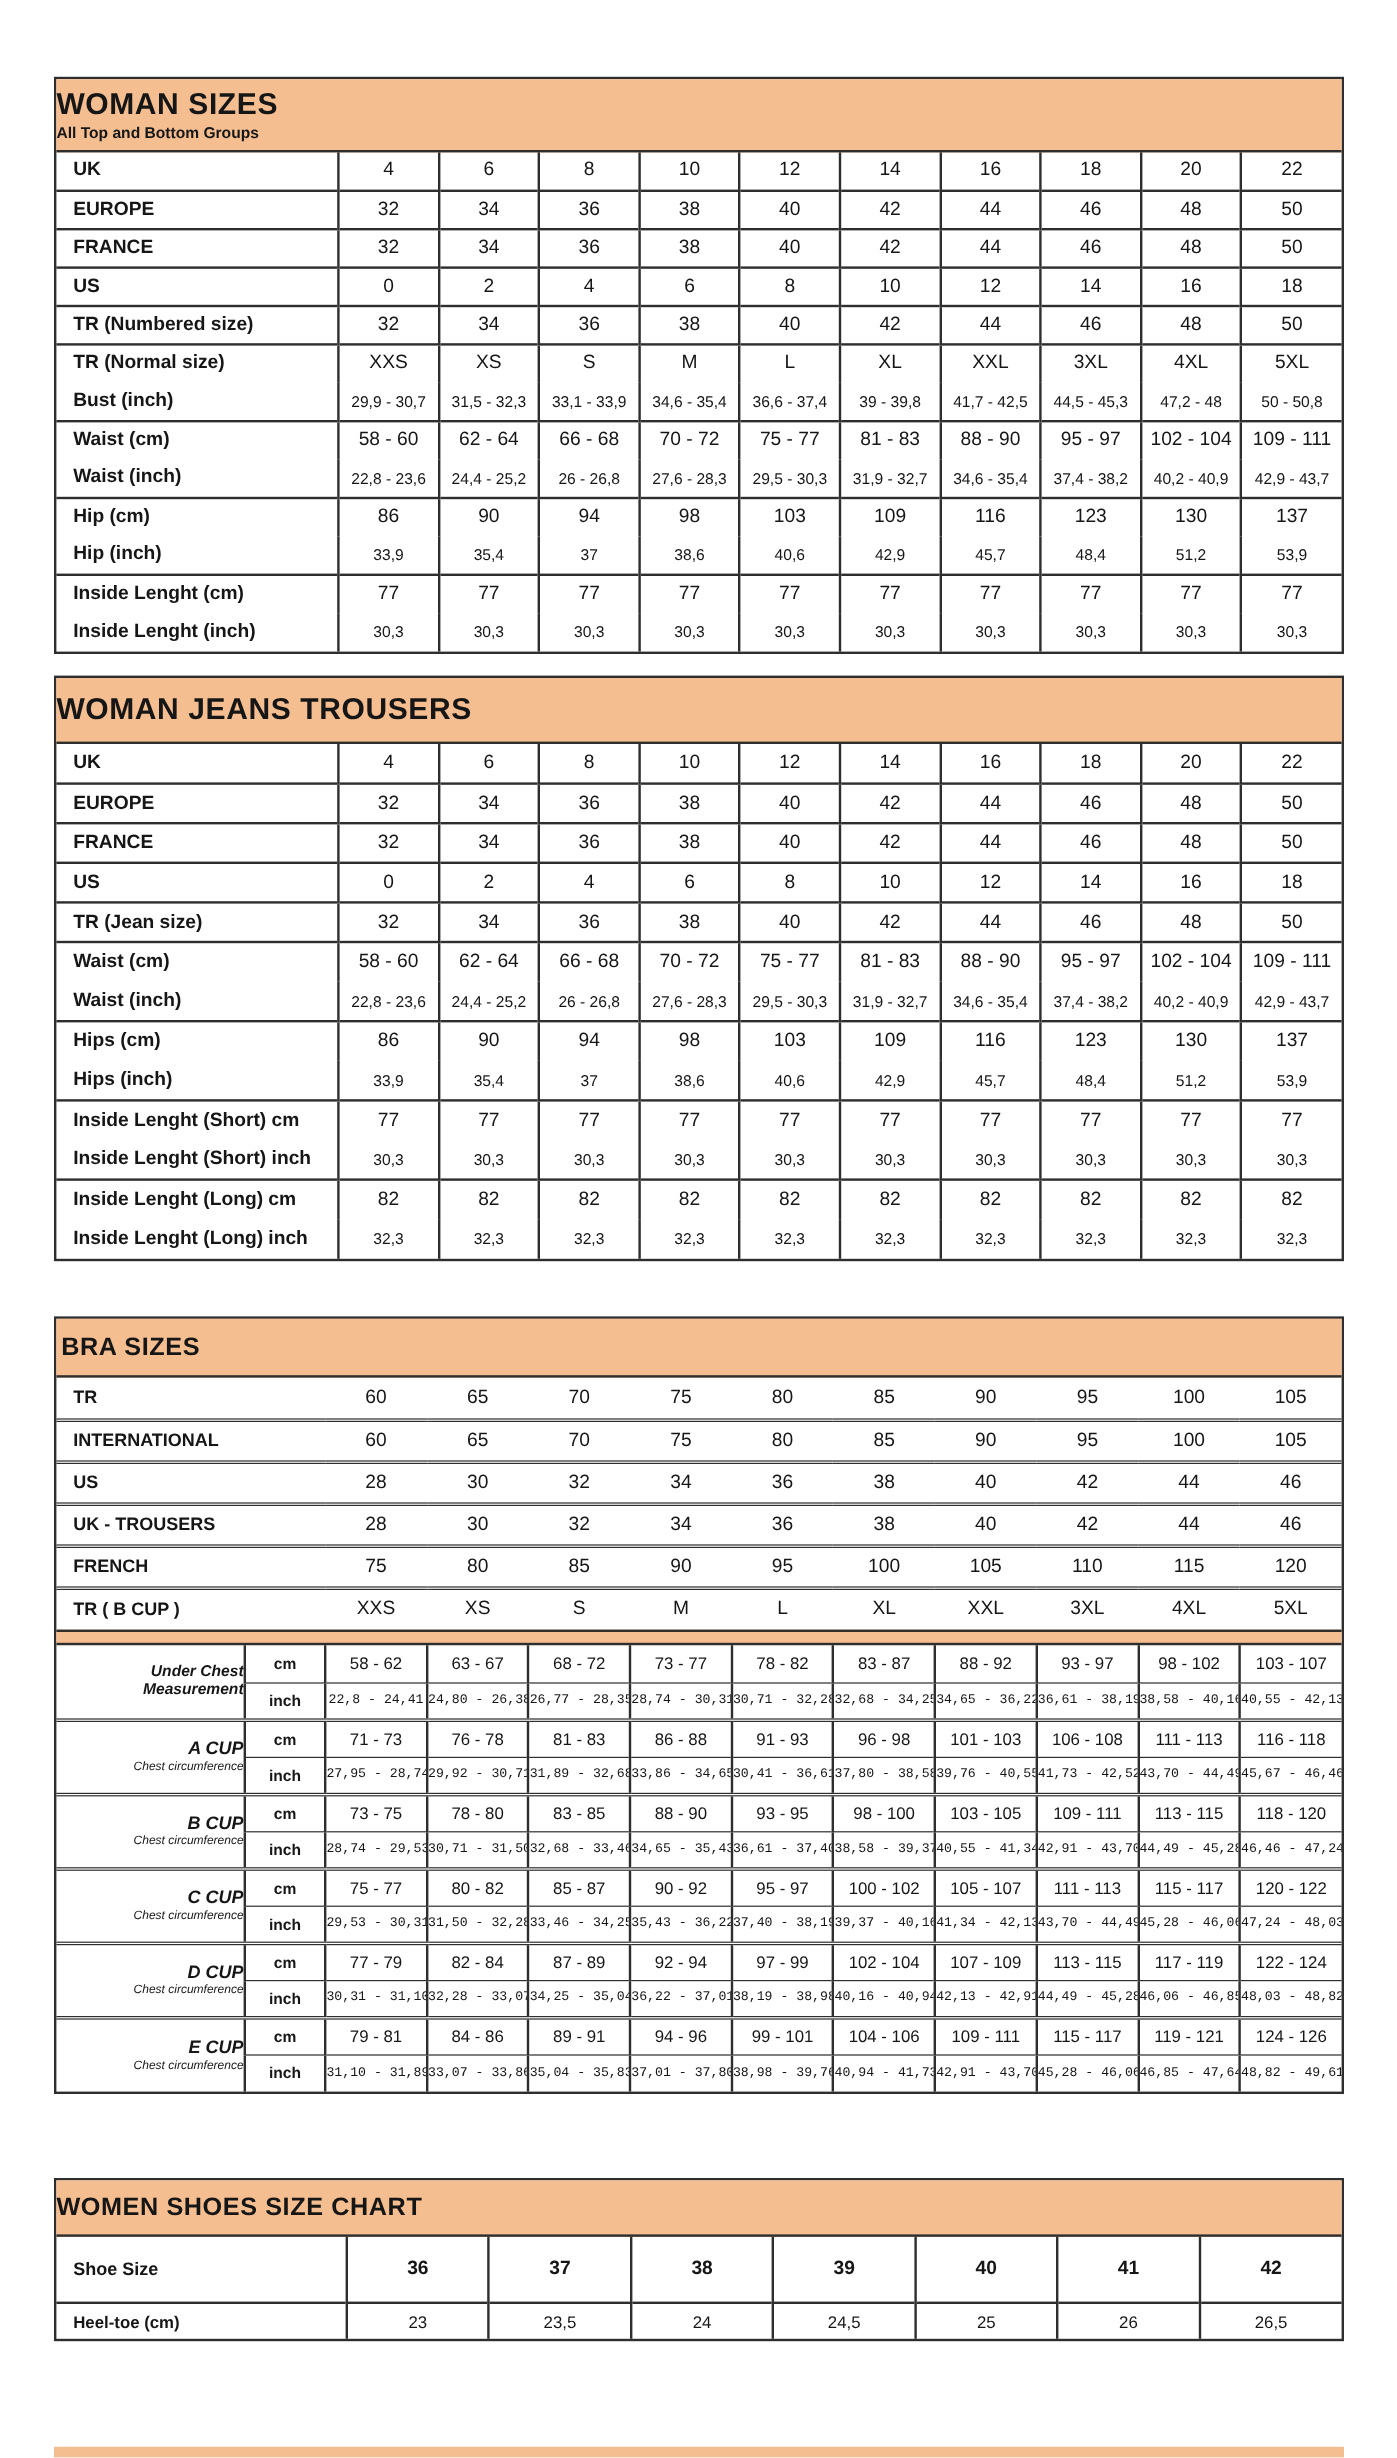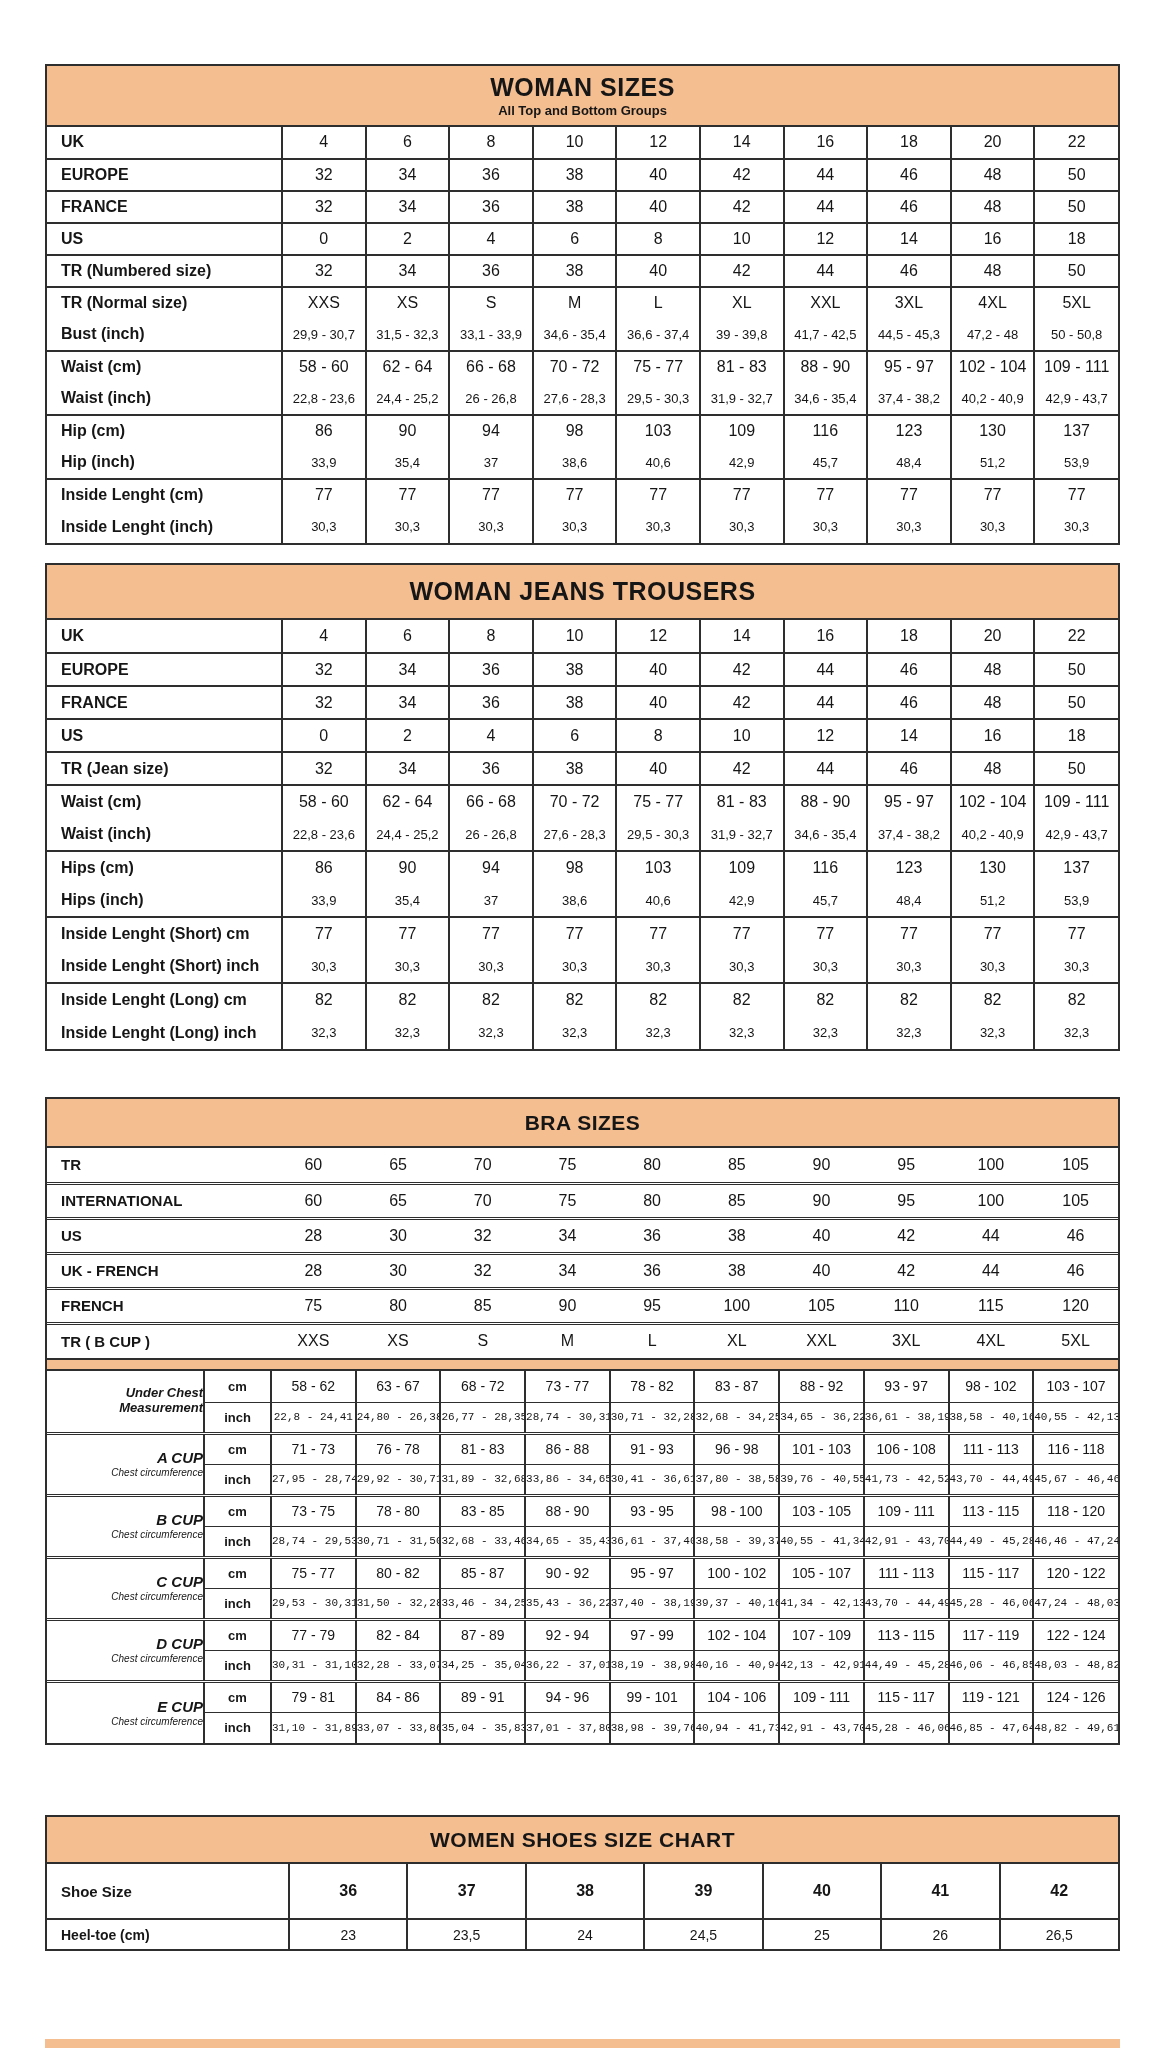--- a/index.html
+++ b/index.html
@@ -6,26 +6,26 @@
   html,body { margin:0; padding:0; }
   body {
     width:1164px; height:2048px; overflow:hidden;
     background:#ffffff; color:#161616;
     font-family:"Liberation Sans", sans-serif;
     position:relative;
   }
   .page { padding:64px 44px 0 45px; }
 
   .tblwrap { border:2px solid #2e2e2e; background:#fff; }
-  .hdr { background:#f5be91; border-bottom:2px solid #2e2e2e; text-align:center; }
+  .hdr { background:#f5be91; border-bottom:2px solid #2e2e2e; }
   .hdr .title { font-size:25px; font-weight:bold; letter-spacing:.5px; line-height:1.1; }
   .hdr .subtitle { font-size:13px; font-weight:bold; margin-top:1px; }
   .hdr.pad1 { padding:8px 0 7px; }
   .hdr.pad2 { padding:13px 0; }
-  .hdr.pad3 { padding:12px 15px; }
+  .hdr.pad3 { padding:12px 4px; }
   .hdr.pad3 .title, .hdr.pad4 .title { font-size:21px; }
   .hdr.pad4 { padding:11px 0; }
 
   table { border-collapse:collapse; width:100%; table-layout:fixed; }
   td { padding:0; text-align:center; border-left:2px solid #2e2e2e; overflow:hidden; white-space:nowrap; }
   td.lbl { border-left:none; text-align:left; padding-left:14px; font-weight:bold; font-size:15px; }
 
   
   .sizes td { height:32px; font-size:16px; }
   .jeans td { height:33px; }
@@ -466,21 +466,21 @@
             <td class="val">32</td>
             <td class="val">34</td>
             <td class="val">36</td>
             <td class="val">38</td>
             <td class="val">40</td>
             <td class="val">42</td>
             <td class="val">44</td>
             <td class="val">46</td>
           </tr>
           <tr>
-            <td class="lbl">UK - FRENCH</td>
+            <td class="lbl">UK - TROUSERS</td>
             <td class="val">28</td>
             <td class="val">30</td>
             <td class="val">32</td>
             <td class="val">34</td>
             <td class="val">36</td>
             <td class="val">38</td>
             <td class="val">40</td>
             <td class="val">42</td>
             <td class="val">44</td>
             <td class="val">46</td>

